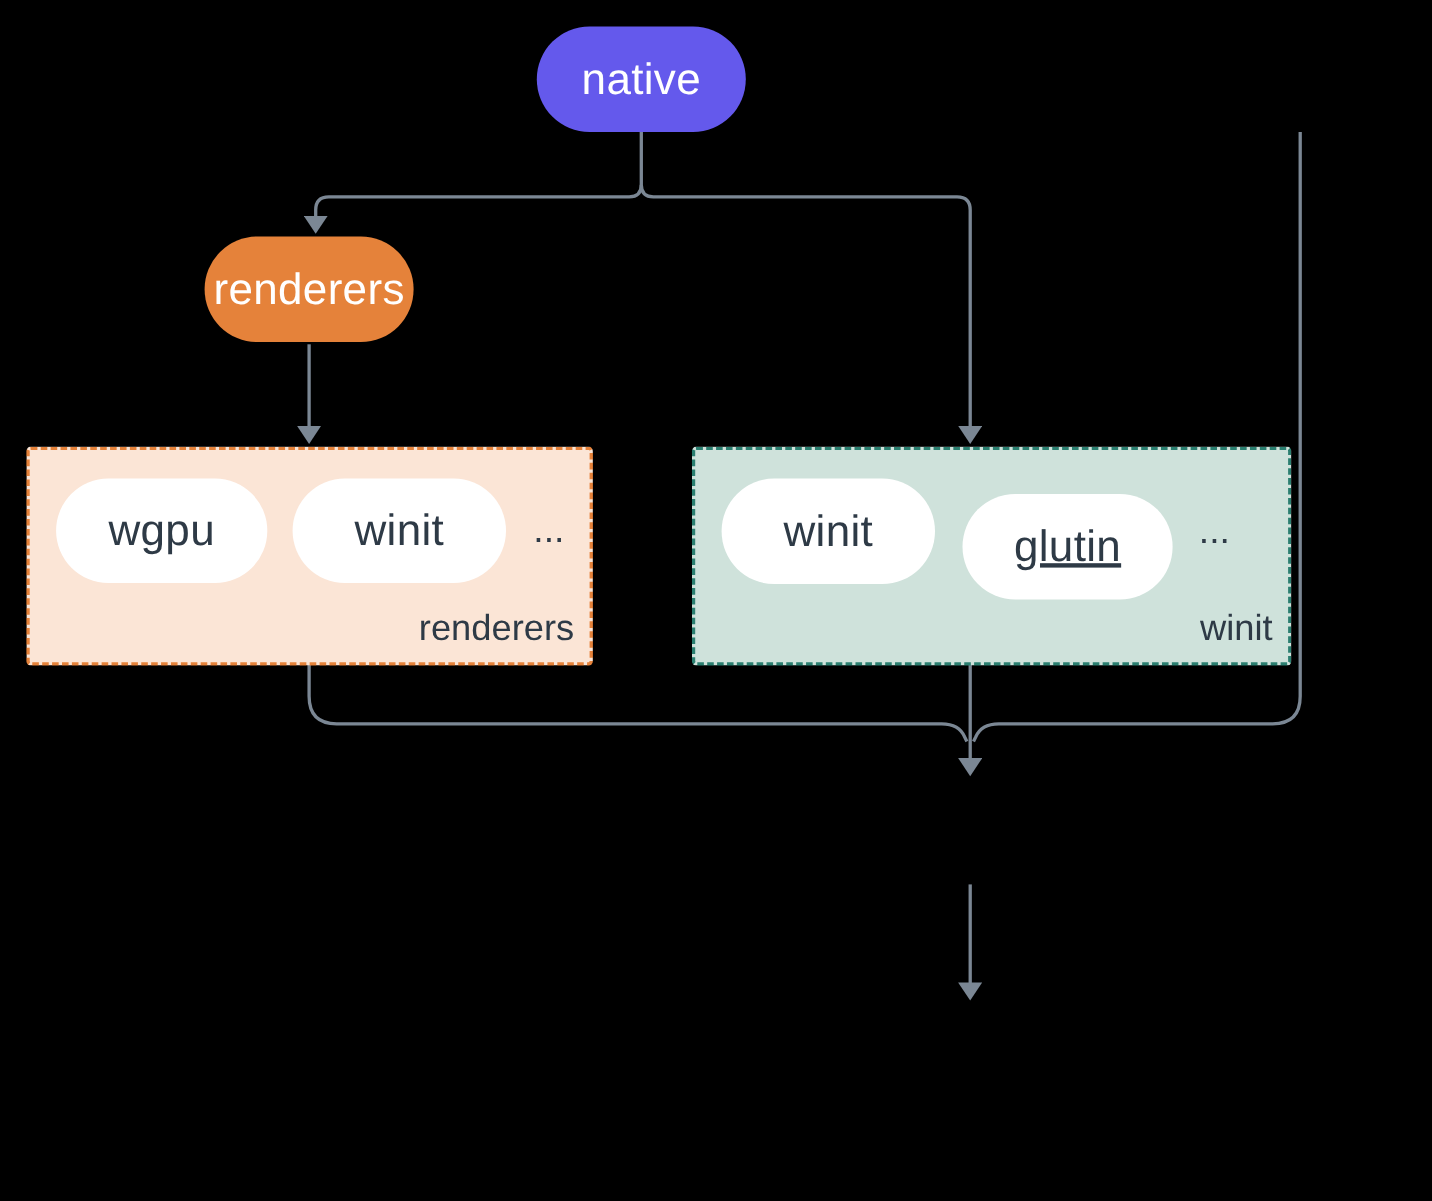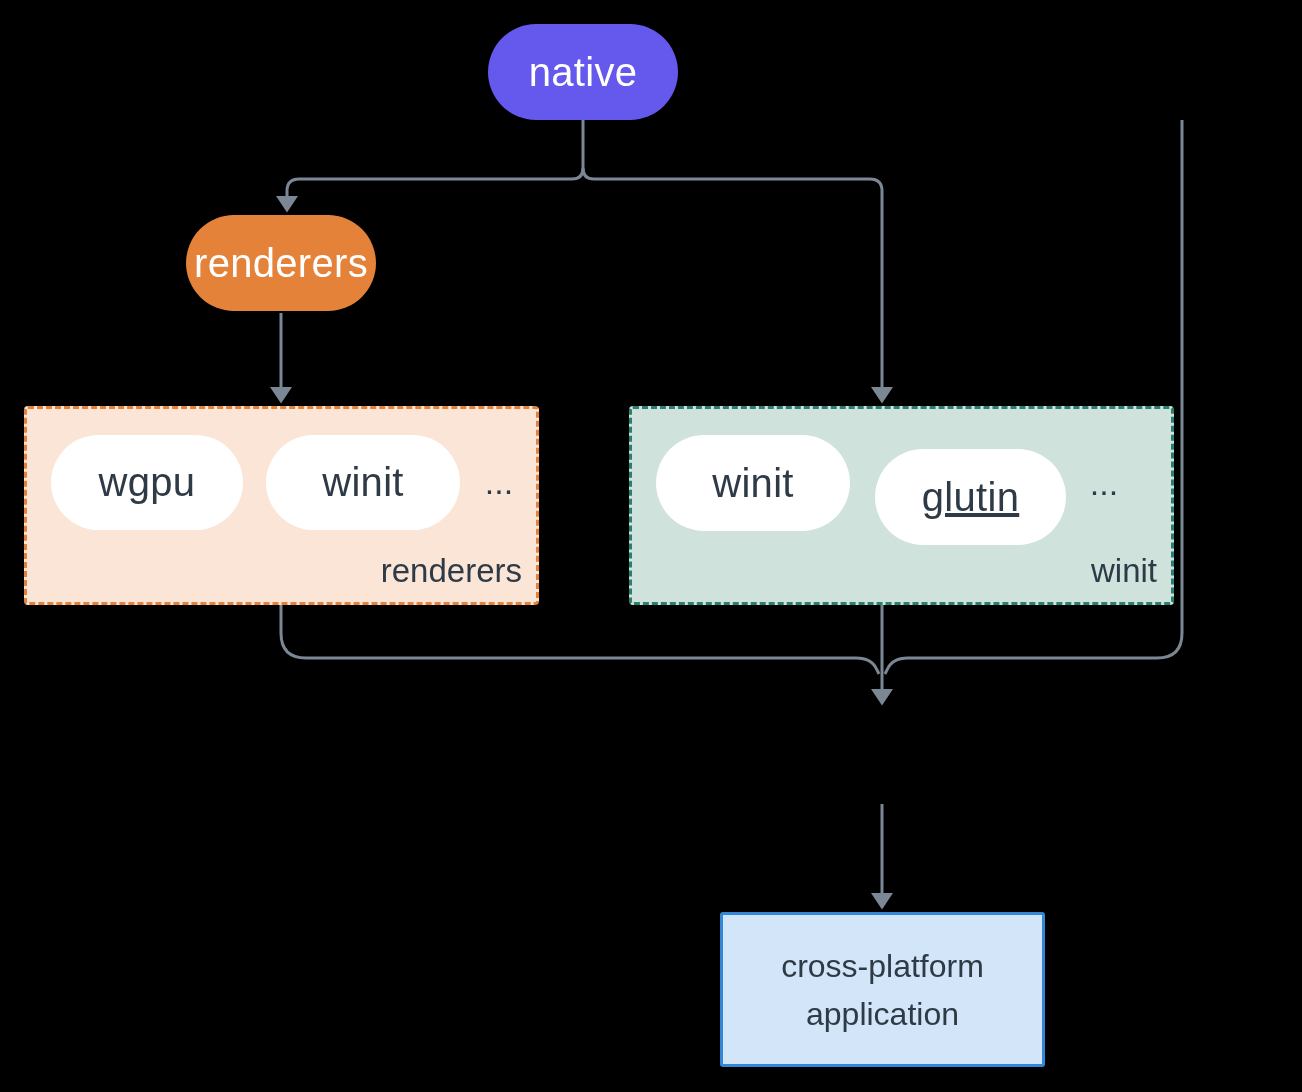--- a/index.html
+++ b/index.html
@@ -134,18 +134,14 @@
   </div>
 
   <div id="group-shells" class="group shells">
     <div id="pill-winit" class="pill white">winit</div>
     <div id="pill-glutin" class="pill white">glutin</div>
     <span id="more-shells" class="more">...</span>
     <span class="group-label">winit</span>
   </div>
 
 
-  <div id="app-box" class="appbox">
-    <span>cross-platform</span>
-    <span>application</span>
-  </div>
 
 </div>
 
 </body></html>

